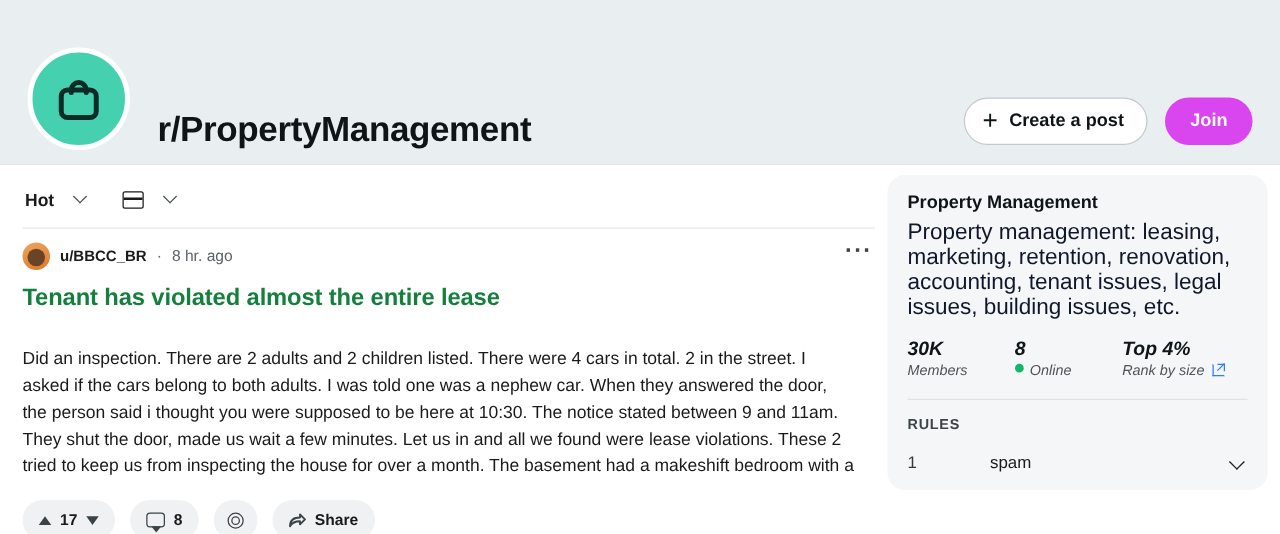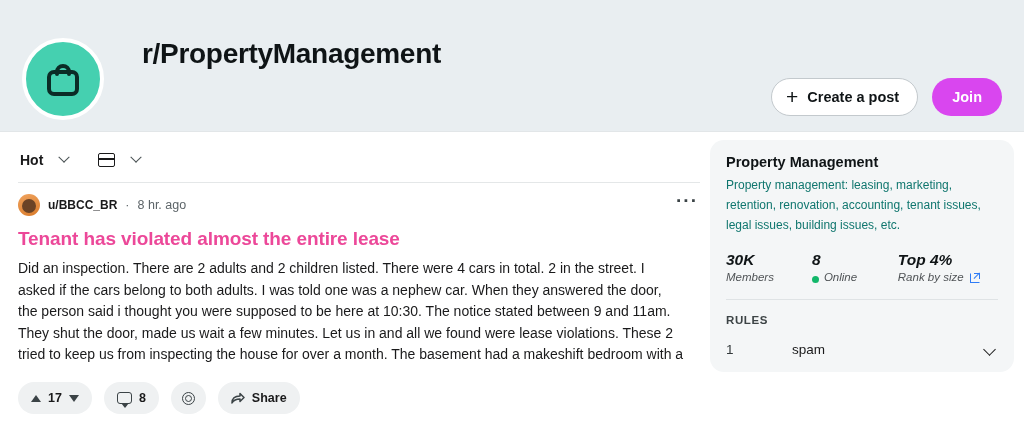--- a/index.html
+++ b/index.html
@@ -27,22 +27,22 @@
     width: 1024px;
     height: 132px;
     background: #e9eef1;
     border-bottom: 1px solid #e2e6e8;
   }
   .community-head {
     position: absolute;
     left: 22px;
     top: 38px;
     display: flex;
-    align-items: flex-start;
-    gap: 38px;
+    align-items: flex-end;
+    gap: 22px;
   }
   .community-avatar {
     width: 82px;
     height: 82px;
     border-radius: 50%;
     background: #45d0b0;
     border: 4px solid #ffffff;
     display: flex;
     align-items: center;
     justify-content: center;
@@ -186,24 +186,24 @@
     margin-left: auto;
     font-size: 19px;
     line-height: 10px;
     letter-spacing: 1px;
     color: #3b4346;
     font-weight: bold;
     cursor: pointer;
     padding: 0 6px 8px 6px;
   }
   .post-title {
-    margin: 10px 0 8px 0;
+    margin: 10px 0 26px 0;
     font-size: 19px;
     font-weight: bold;
-    color: #ec4899;
+    color: #15803d;
     letter-spacing: -0.1px;
   }
   .post-body {
     font-size: 14px;
     line-height: 21.5px;
     color: #1a1a1b;
     max-height: 108px;
     overflow: hidden;
     width: 666px;
   }
@@ -281,42 +281,42 @@
     border-radius: 14px;
     padding: 14px 16px 8px 16px;
   }
   .side-title {
     font-size: 14.5px;
     font-weight: bold;
     color: #0f1416;
     margin-bottom: 5px;
   }
   .side-desc {
-    font-size: 12px;
+    font-size: 18px;
     line-height: 20px;
-    color: #0f766e;
+    color: #0f172a;
   }
   .stats {
     display: flex;
     margin-top: 16px;
     font-style: italic;
   }
   .stat { width: 96px; }
   .stat.wide { width: 112px; }
   .stat-value {
     font-size: 15.5px;
     font-weight: bold;
     color: #0f1416;
   }
   .stat-label {
     font-size: 11.5px;
     color: #4f5356;
     margin-top: 2px;
     display: flex;
-    align-items: flex-end;
+    align-items: flex-start;
     gap: 5px;
   }
   .dot-online {
     width: 7px; height: 7px;
     border-radius: 50%;
     background: #12b76a;
     display: inline-block;
   }
   .ext-icon {
     display: inline-block;

